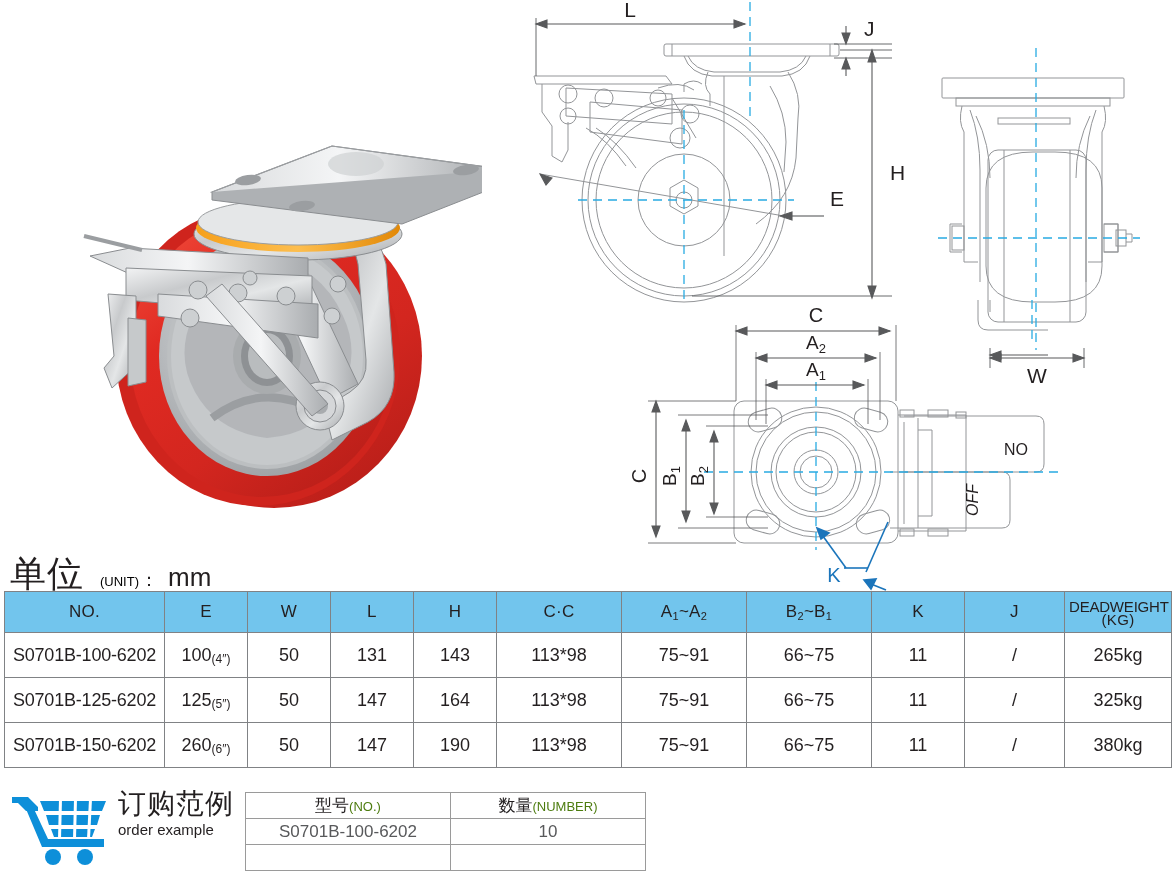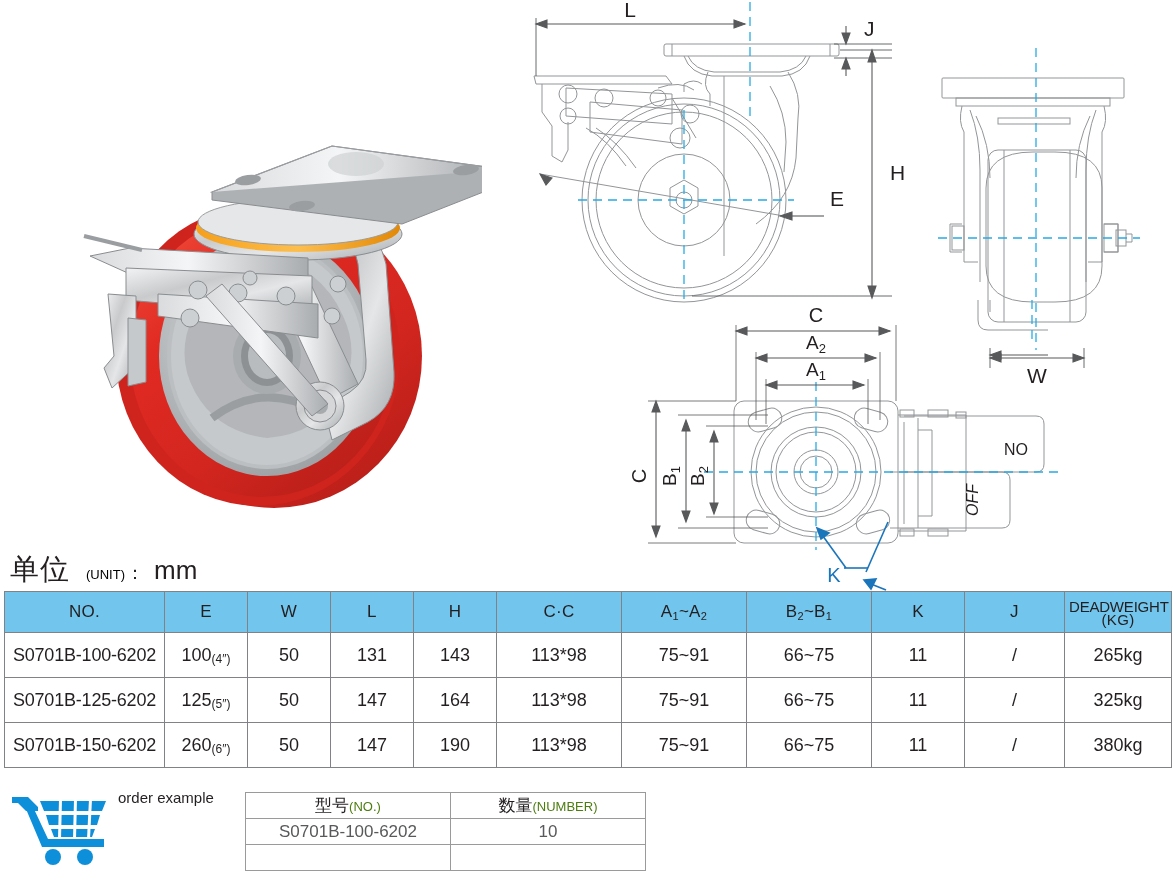--- a/index.html
+++ b/index.html
@@ -22,21 +22,21 @@
   .dwg svg{display:block;overflow:visible;}
   #dwg-side{left:512px;top:2px;width:400px;height:320px;}
   #dwg-front{left:918px;top:38px;width:258px;height:345px;}
   #dwg-plan{left:618px;top:300px;width:445px;height:292px;}
 
   
   .unit-line{
     position:absolute;left:10px;top:550px;
     display:flex;align-items:baseline;
   }
-  .unit-cn{font-size:29px;font-weight:400;letter-spacing:1px;color:#231f20;
+  .unit-cn{font-size:36px;font-weight:400;letter-spacing:1px;color:#231f20;
            font-family:Liberation Serif, serif;}
   .unit-en{font-size:13px;color:#000000;margin-left:16px;}
   .unit-colon{font-size:18px;margin-left:1px;margin-right:10px;}
   .unit-val{font-size:26px;color:#231f20;}
 
   
   .spec-wrap{position:absolute;left:4px;top:591px;width:1167px;}
   table.spec{border-collapse:collapse;width:1167px;table-layout:fixed;}
   table.spec th,table.spec td{
     border:1px solid #808285;
@@ -552,20 +552,21 @@
             <path d="M79 8 l3 0 l-2 40 l-3 0 z"></path>
           </g>
 
           <circle cx="43" cy="66" r="8"></circle>
           <circle cx="75" cy="66" r="8"></circle>
         </g>
       </svg>
     </div>
 
     <div class="order-label">
+      <div class="order-cn">订购范例</div>
       <div class="order-en">order example</div>
     </div>
 
     <table class="order">
       <colgroup>
           <col class="o-1">
           <col class="o-2">
         </colgroup>
       <thead>
         <tr>

